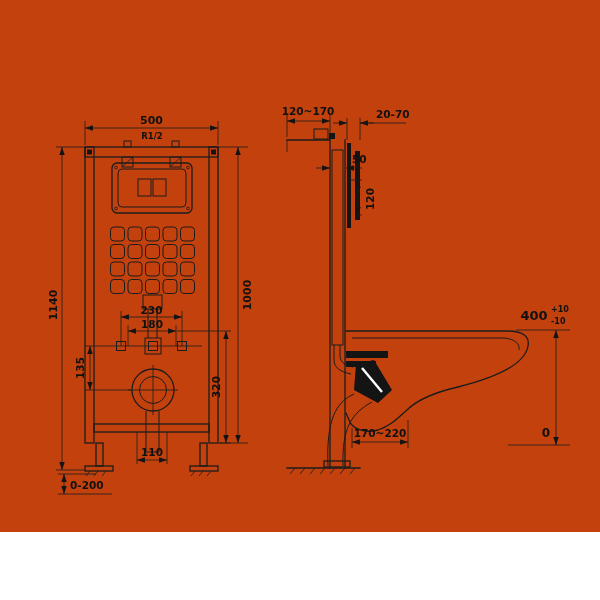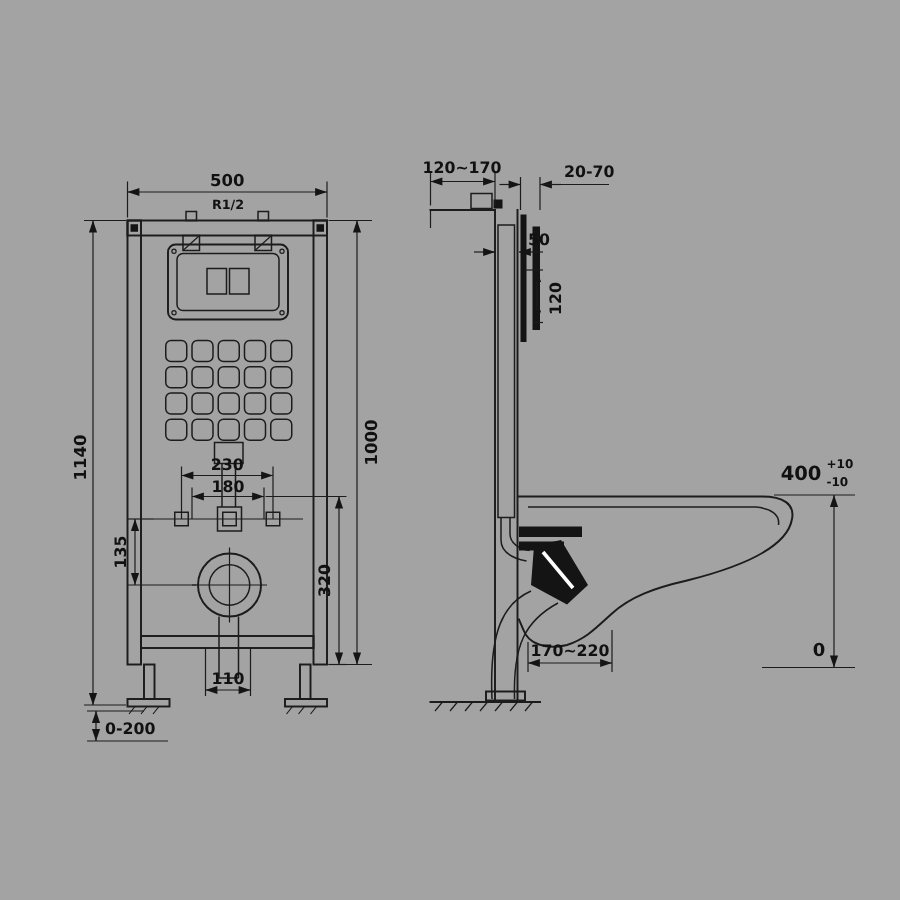--- a/index.html
+++ b/index.html
@@ -1,16 +1,16 @@
 <!DOCTYPE html>
 <html><head>
 <meta charset="utf-8">
 <style>
   html,body{margin:0;padding:0;background:#ffffff;}
-  .canvas{position:relative;width:600px;height:600px;background:#a3a3a3;overflow:hidden;}
+  .canvas{position:relative;width:600px;height:532px;background:#c2410c;overflow:hidden;}
   svg{position:absolute;left:0;top:0;}
   .ln{stroke:#1c1c1c;stroke-width:1.3;fill:none;stroke-linecap:square;}
   .md{stroke:#1c1c1c;stroke-width:1;fill:none;}
   .thin{stroke:#1c1c1c;stroke-width:0.8;fill:none;}
   .blk{fill:#141414;stroke:none;}
   .wht{stroke:#ffffff;stroke-width:2.4;fill:none;}
   text{font-family:"DejaVu Sans","Liberation Sans",sans-serif;fill:#111;font-weight:600;}
   .t11{font-size:11px;}
   .t10{font-size:10.5px;}
   .t8{font-size:8px;}

